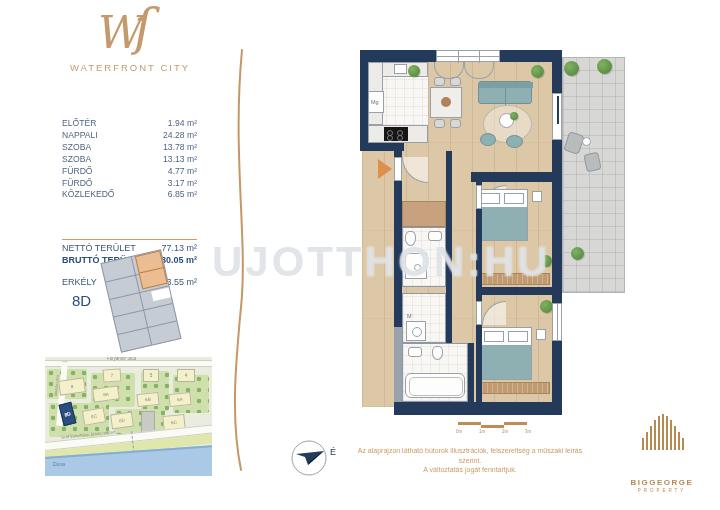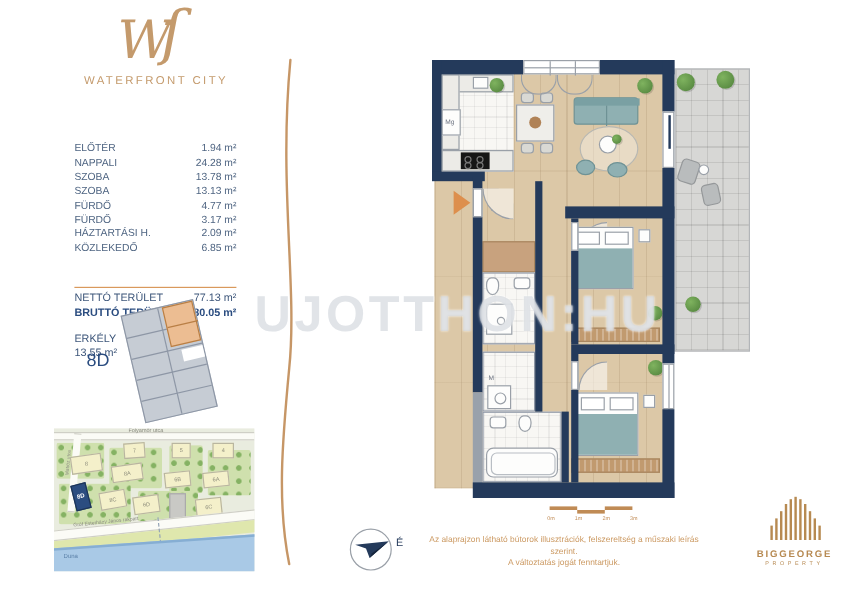--- a/index.html
+++ b/index.html
@@ -80,39 +80,35 @@
         </div>
       <div class="arow">
           <span>FÜRDŐ</span>
           <span>4.77 m²</span>
         </div>
       <div class="arow">
           <span>FÜRDŐ</span>
           <span>3.17 m²</span>
         </div>
       <div class="arow">
-          <span>HÁZTARTÁSI H.</span>
-          <span>2.09 m²</span>
-        </div>
-      <div class="arow">
           <span>KÖZLEKEDŐ</span>
           <span>6.85 m²</span>
         </div>
     </div>
 
     <div class="abs rule" style="left:22px;top:239px;width:135px;"></div>
     <div class="abs tot" style="left:22px;top:242px;width:135px;">
         <span>NETTÓ TERÜLET</span>
         <span>77.13 m²</span>
       </div>
     <div class="abs tot b" style="left:22px;top:254px;width:135px;">
         <span>BRUTTÓ TERÜLET</span>
         <span>80.05 m²</span>
       </div>
-    <div class="abs tot" style="left:22px;top:276px;width:135px;flex-direction:column;">
+    <div class="abs tot" style="left:22px;top:276px;width:135px;">
         <span>ERKÉLY</span>
         <span>13.55 m²</span>
       </div>
 
     <div class="abs" style="left:32px;top:292px;font-size:15px;color:#2b4d80;">8D</div>
     <div class="abs" style="left:70px;top:255px;width:60px;height:90px;transform:rotate(-13deg);background:#c6ccd4;border:1px solid #8e97a6;">
       <div class="abs kp-line" style="left:0;top:18px;width:60px;height:1px;"></div>
       <div class="abs kp-line" style="left:0;top:36px;width:60px;height:1px;"></div>
       <div class="abs kp-line" style="left:0;top:54px;width:60px;height:1px;"></div>
       <div class="abs kp-line" style="left:0;top:72px;width:60px;height:1px;"></div>
@@ -339,17 +335,17 @@
           <rect x="14" y="8" width="2" height="30"></rect>
         <rect x="18" y="4" width="2" height="34"></rect>
           <rect x="22" y="2" width="2" height="36"></rect>
         <rect x="26" y="4" width="2" height="34"></rect>
           <rect x="30" y="8" width="2" height="30"></rect>
         <rect x="34" y="14" width="2" height="24"></rect>
           <rect x="38" y="20" width="2" height="18"></rect>
         <rect x="42" y="26" width="2" height="12"></rect>
       </g>
     </svg>
-    <div style="font-size:8px;font-weight:bold;color:#b78a52;letter-spacing:1.5px;">BIGGEORGE</div>
+    <div style="font-size:8px;font-weight:bold;color:#b78a52;letter-spacing:1.5px;margin-top:22px;">BIGGEORGE</div>
     <div style="font-size:4.5px;color:#b78a52;letter-spacing:3px;margin-top:1px;">PROPERTY</div>
   </div>
 
 </div>
 
 </body></html>

